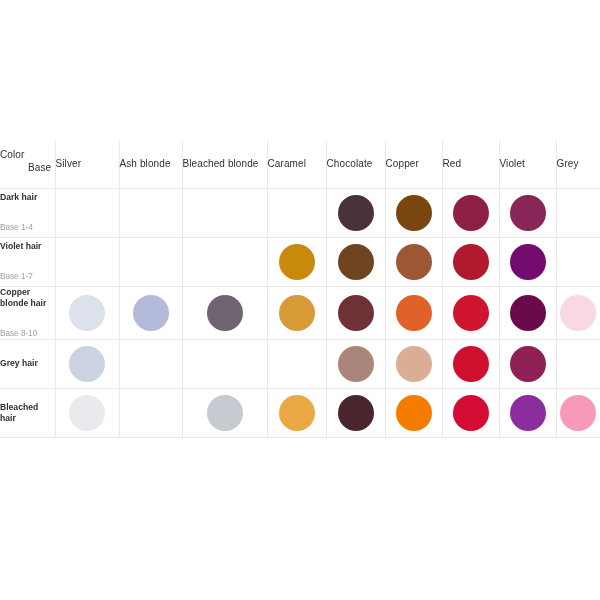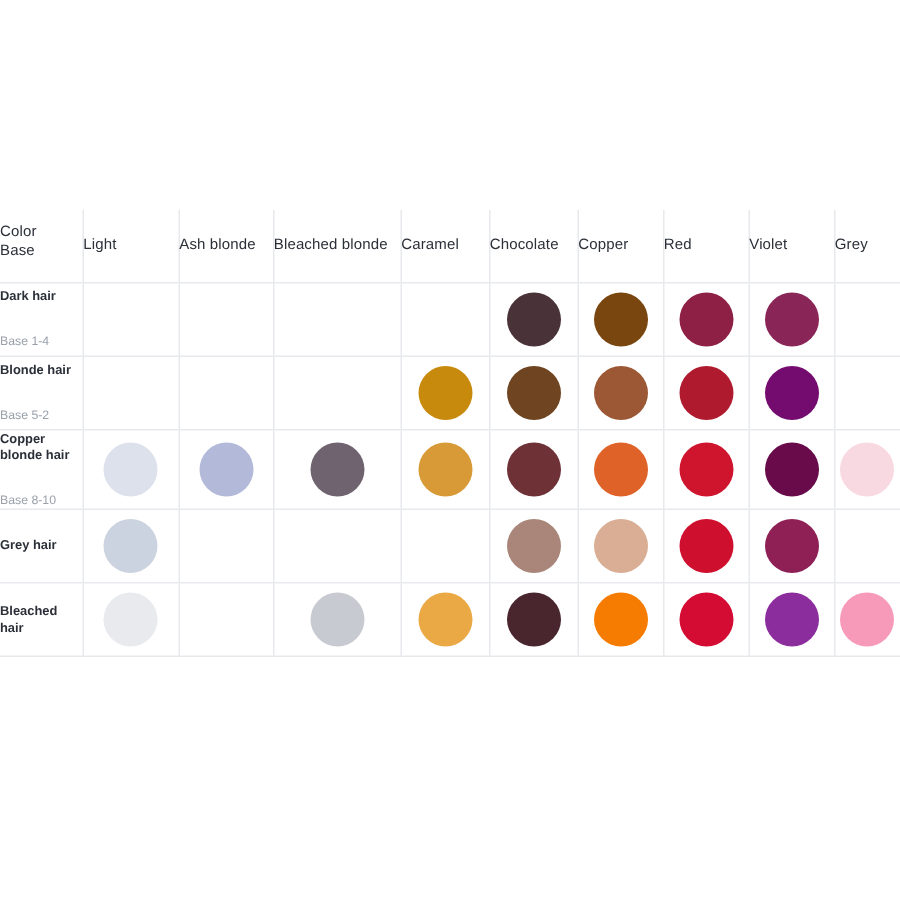--- a/index.html
+++ b/index.html
@@ -62,21 +62,21 @@
     padding-bottom: 11px;
     border-bottom: 1px solid #dcdfe4;
   }
 
   thead th.corner {
     vertical-align: top;
     padding-top: 8px;
     line-height: 13px;
   }
   thead th.corner .l1 { display: block; }
-  thead th.corner .l2 { display: block; }
+  thead th.corner .l2 { display: block; padding-left: 28px; }
 
   
   tbody td {
     height: 49px;
   }
 
   td.rowlabel {
     padding: 0 8px;
     font-size: 8.6px;
     line-height: 11.5px;
@@ -110,21 +110,21 @@
 
 <div id="page">
   <div id="chart-wrap">
     <table class="color-chart">
       <thead>
         <tr>
           <th class="corner" style="width:55px">
             <span class="l1">Color</span>
             <span class="l2">Base</span>
           </th>
-          <th style="width:64px">Light</th>
+          <th style="width:64px">Silver</th>
           <th style="width:63px">Ash blonde</th>
           <th style="width:85px">Bleached blonde</th>
           <th style="width:59px">Caramel</th>
           <th style="width:59px">Chocolate</th>
           <th style="width:57px">Copper</th>
           <th style="width:57px">Red</th>
           <th style="width:57px">Violet</th>
           <th style="width:44px">Grey</th>
         </tr>
       </thead>
@@ -140,22 +140,22 @@
             <td class="swatchcell"></td>
             <td class="swatchcell"></td>
             <td class="swatchcell"><span class="dot" style="background: rgb(74, 51, 56);"></span></td>
             <td class="swatchcell"><span class="dot" style="background: rgb(122, 70, 16);"></span></td>
             <td class="swatchcell"><span class="dot" style="background: rgb(142, 32, 70);"></span></td>
             <td class="swatchcell"><span class="dot" style="background: rgb(138, 37, 88);"></span></td>
             <td class="swatchcell"></td>
           </tr>
           <tr>
             <td class="rowlabel">
-              <span class="rl-name">Blonde hair</span>
-              <span class="rl-sub">Base 5-2</span>
+              <span class="rl-name">Violet hair</span>
+              <span class="rl-sub">Base 1-7</span>
             </td>
             <td class="swatchcell"></td>
             <td class="swatchcell"></td>
             <td class="swatchcell"></td>
             <td class="swatchcell"><span class="dot" style="background: rgb(200, 138, 12);"></span></td>
             <td class="swatchcell"><span class="dot" style="background: rgb(111, 68, 32);"></span></td>
             <td class="swatchcell"><span class="dot" style="background: rgb(156, 88, 52);"></span></td>
             <td class="swatchcell"><span class="dot" style="background: rgb(176, 26, 46);"></span></td>
             <td class="swatchcell"><span class="dot" style="background: rgb(116, 11, 110);"></span></td>
             <td class="swatchcell"></td>

